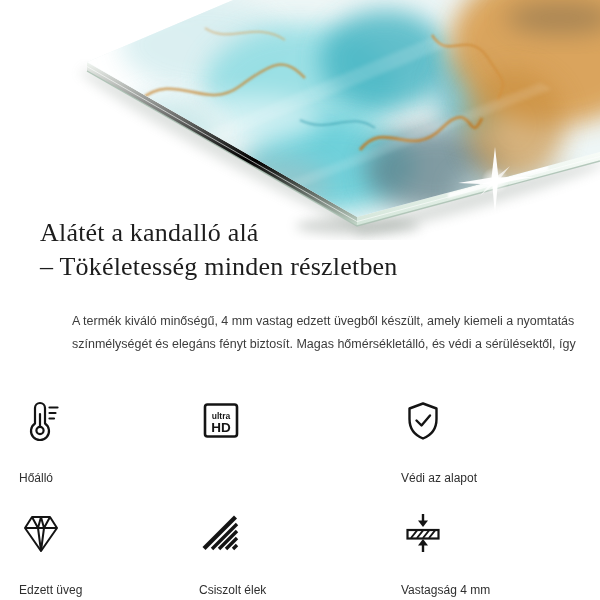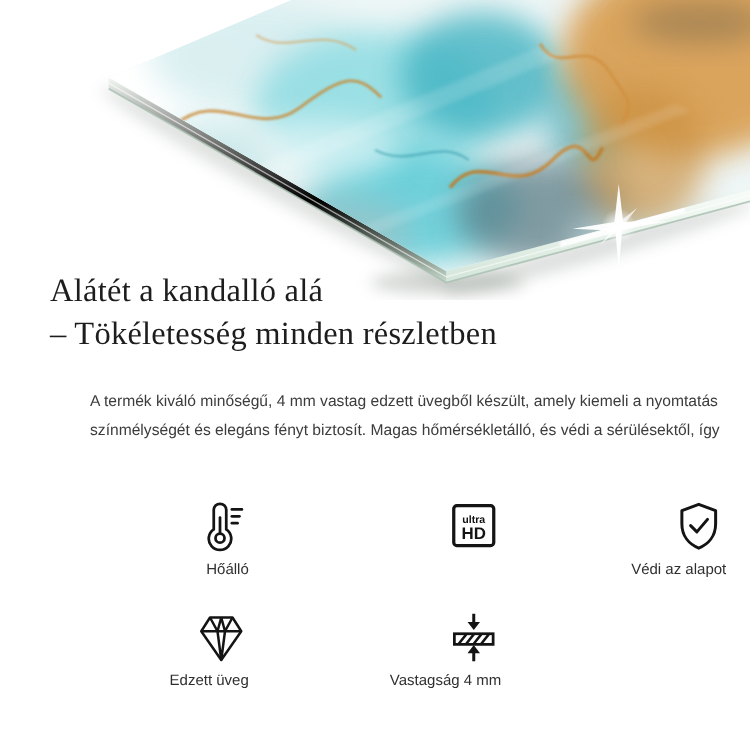--- a/index.html
+++ b/index.html
@@ -26,27 +26,27 @@
     font-size:12.5px;line-height:22.5px;color:#3c3c3c;
   }
   .description .dline{white-space:nowrap;margin-left:32px;}
   .features{
     position:absolute;left:19px;top:399px;width:562px;
     display:grid;
     grid-template-columns:180px 202px 180px;
     row-gap:26px;
   }
   .feature{
-    display:flex;flex-direction:column;align-items:flex-end;
+    display:flex;flex-direction:column;align-items:flex-start;
   }
   .feature .ficon{
     width:44px;height:44px;display:block;
   }
   .feature .flabel{
-    margin-top:5px;font-size:12px;color:#2f2f2f;line-height:14px;
+    margin-top:28px;font-size:12px;color:#2f2f2f;line-height:14px;
     text-align:center;
   }
   svg text{font-family:"Liberation Sans","DejaVu Sans",sans-serif;}
 </style>
 </head>
 <body>
 
 <svg class="product-image" viewBox="0 0 600 240" aria-hidden="true">
   <defs>
     <clipPath id="glassClip">
@@ -178,20 +178,32 @@
       <g fill="none" stroke="#141414" stroke-width="2" stroke-linejoin="round">
         <path d="M6 17 L13 6 H31 L38 17 L22 40 Z"></path>
         <path d="M6 17 H38"></path>
         <path d="M13 6 L19 17 M22 6 L19 17 M22 6 L25 17 M31 6 L25 17"></path>
         <path d="M19 17 L22 40 M25 17 L22 40"></path>
       </g>
     </svg>
     <div class="flabel">Edzett üveg</div>
   </div>
 
+  <div class="feature">
+    <svg class="ficon" viewBox="0 0 44 44">
+      <g stroke="#141414" fill="none" stroke-linecap="butt">
+        <path d="M5 37.5 L36.5 6" stroke-width="4.2"></path>
+        <path d="M13 38 L38 13" stroke-width="3.4"></path>
+        <path d="M20 38 L38 20" stroke-width="3.4"></path>
+        <path d="M27 38 L38 27" stroke-width="3.4"></path>
+        <path d="M34 38 L38 34" stroke-width="3.4"></path>
+      </g>
+    </svg>
+    <div class="flabel">Csiszolt élek</div>
+  </div>
 
   <div class="feature">
     <svg class="ficon" viewBox="0 0 44 44">
       <g stroke="#141414" fill="none">
         <rect x="6.5" y="19" width="31" height="8.5" stroke-width="2.2"></rect>
         <path d="M10 27 L16 19.5 M16 27 L22 19.5 M22 27 L28 19.5 M28 27 L34 19.5" stroke-width="2"></path>
         <path d="M22 3 V10" stroke-width="2.4"></path>
         <path d="M22 41 V34" stroke-width="2.4"></path>
       </g>
       <polygon points="17,9.5 27,9.5 22,16" fill="#141414"></polygon>

